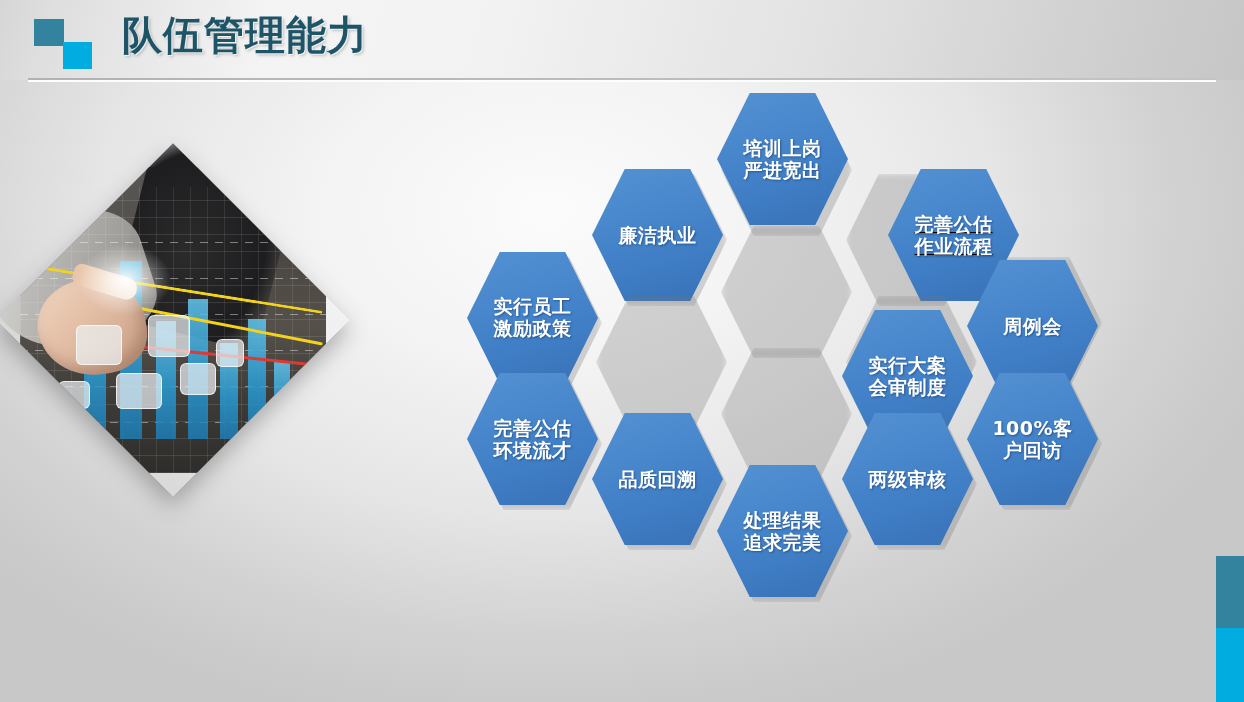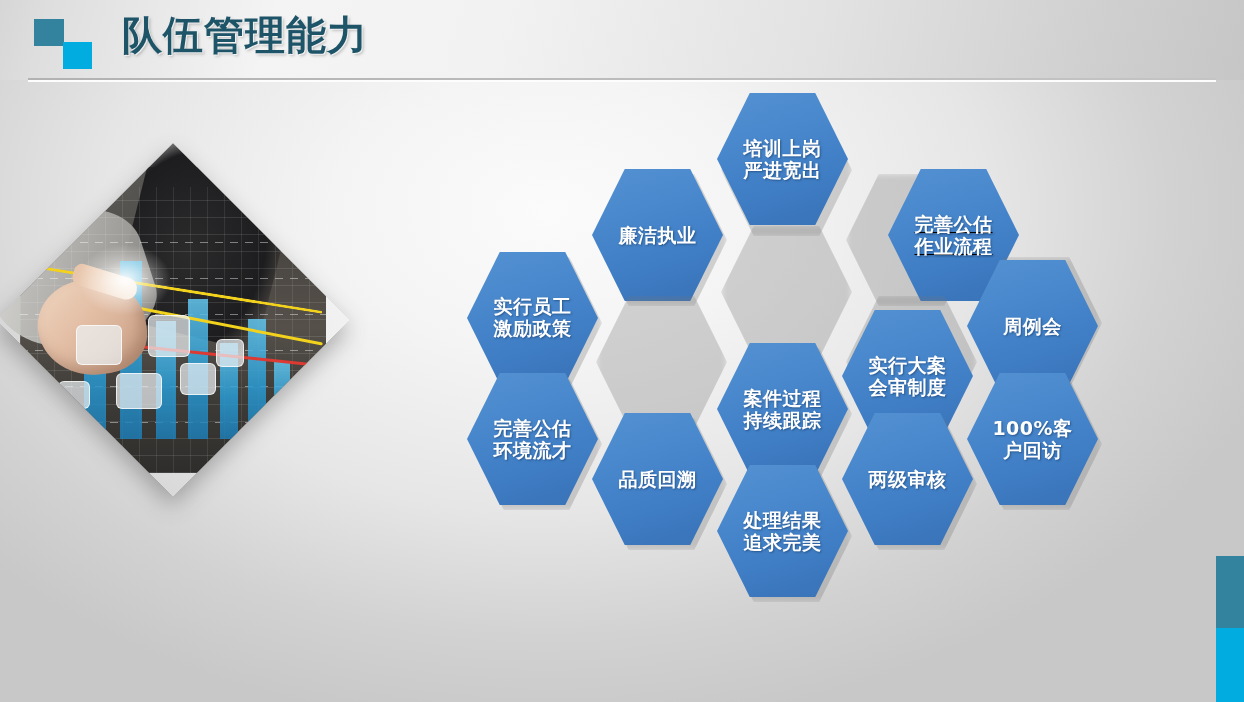--- a/index.html
+++ b/index.html
@@ -267,24 +267,20 @@
       <div class="hex" style="left: 592px; top: 413px;">
         <div class="hex-label">品质回溯</div>
       </div>
       <div class="hex-shadow" style="left: 721px; top: 104px;"></div>
       <div class="hex" style="left: 717px; top: 93px;">
         <div class="hex-label">培训上岗
 严进宽出</div>
       </div>
       <div class="hex-shadow" style="left: 721px; top: 226px;"></div>
       <div class="hex-shadow" style="left: 721px; top: 348px;"></div>
-      <div class="hex" style="left: 717px; top: 343px;">
-        <div class="hex-label">案件过程
-持续跟踪</div>
-      </div>
       <div class="hex-shadow" style="left: 721px; top: 470px;"></div>
       <div class="hex" style="left: 717px; top: 465px;">
         <div class="hex-label">处理结果
 追求完美</div>
       </div>
       <div class="hex-shadow" style="left: 846px; top: 174px;"></div>
       <div class="hex" style="left: 888px; top: 169px; text-decoration: underline;">
         <div class="hex-label">完善公估
 作业流程</div>
       </div>

